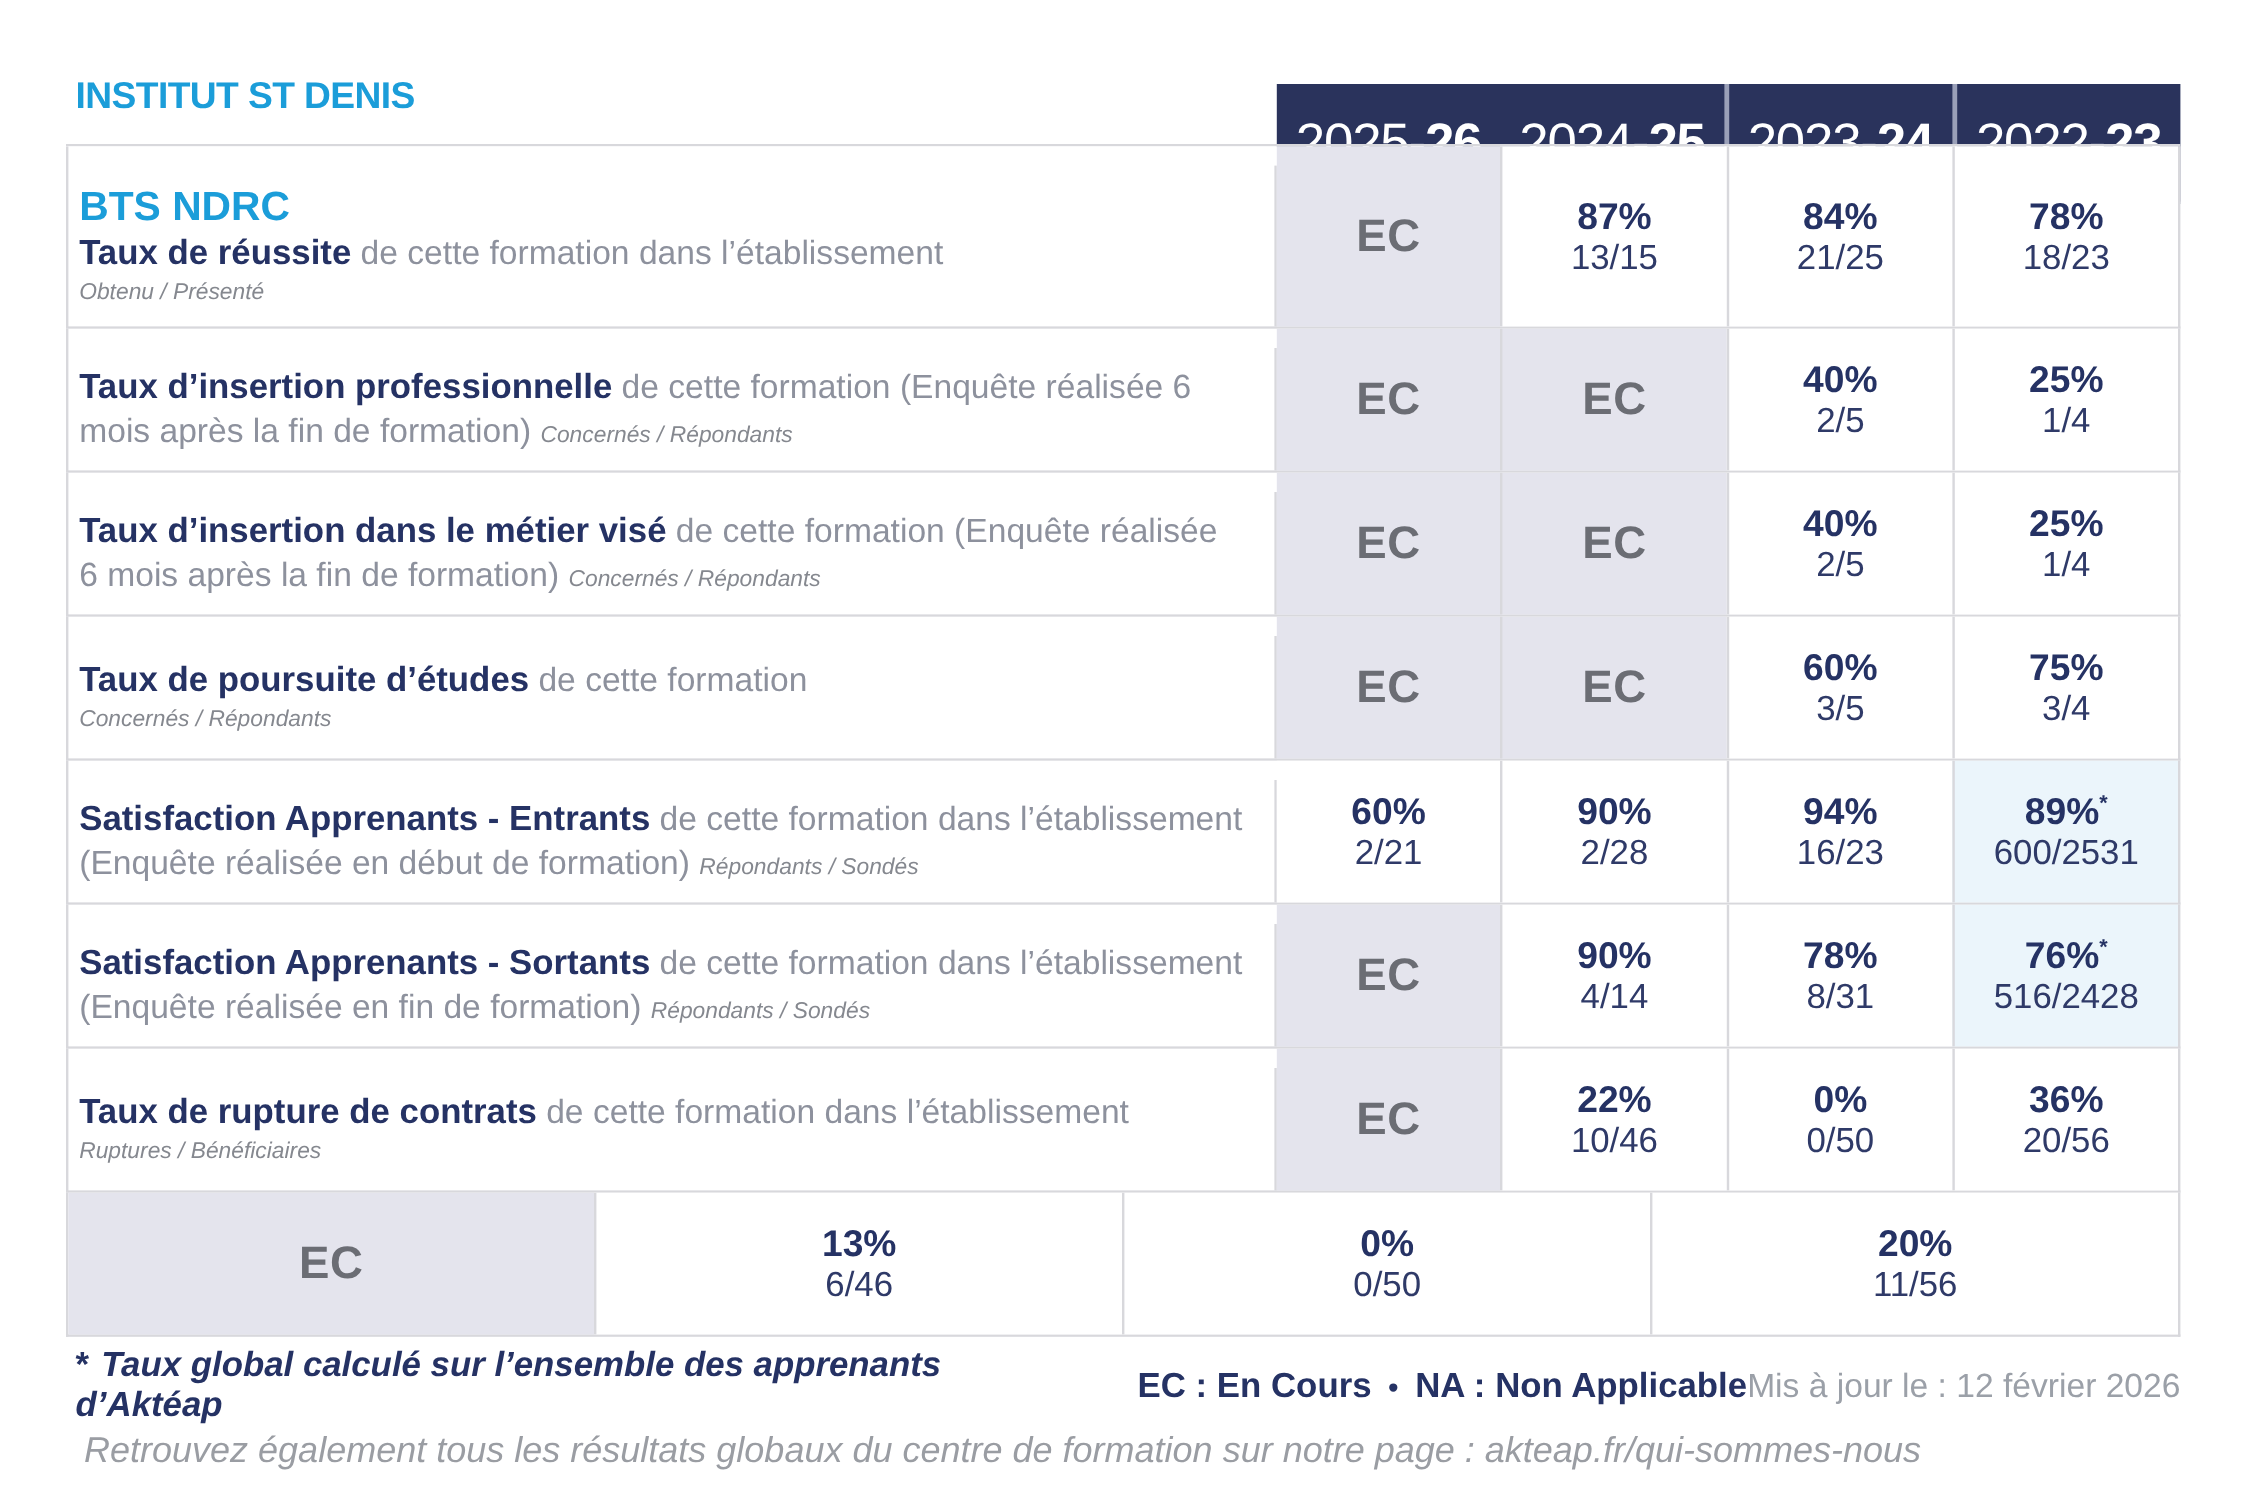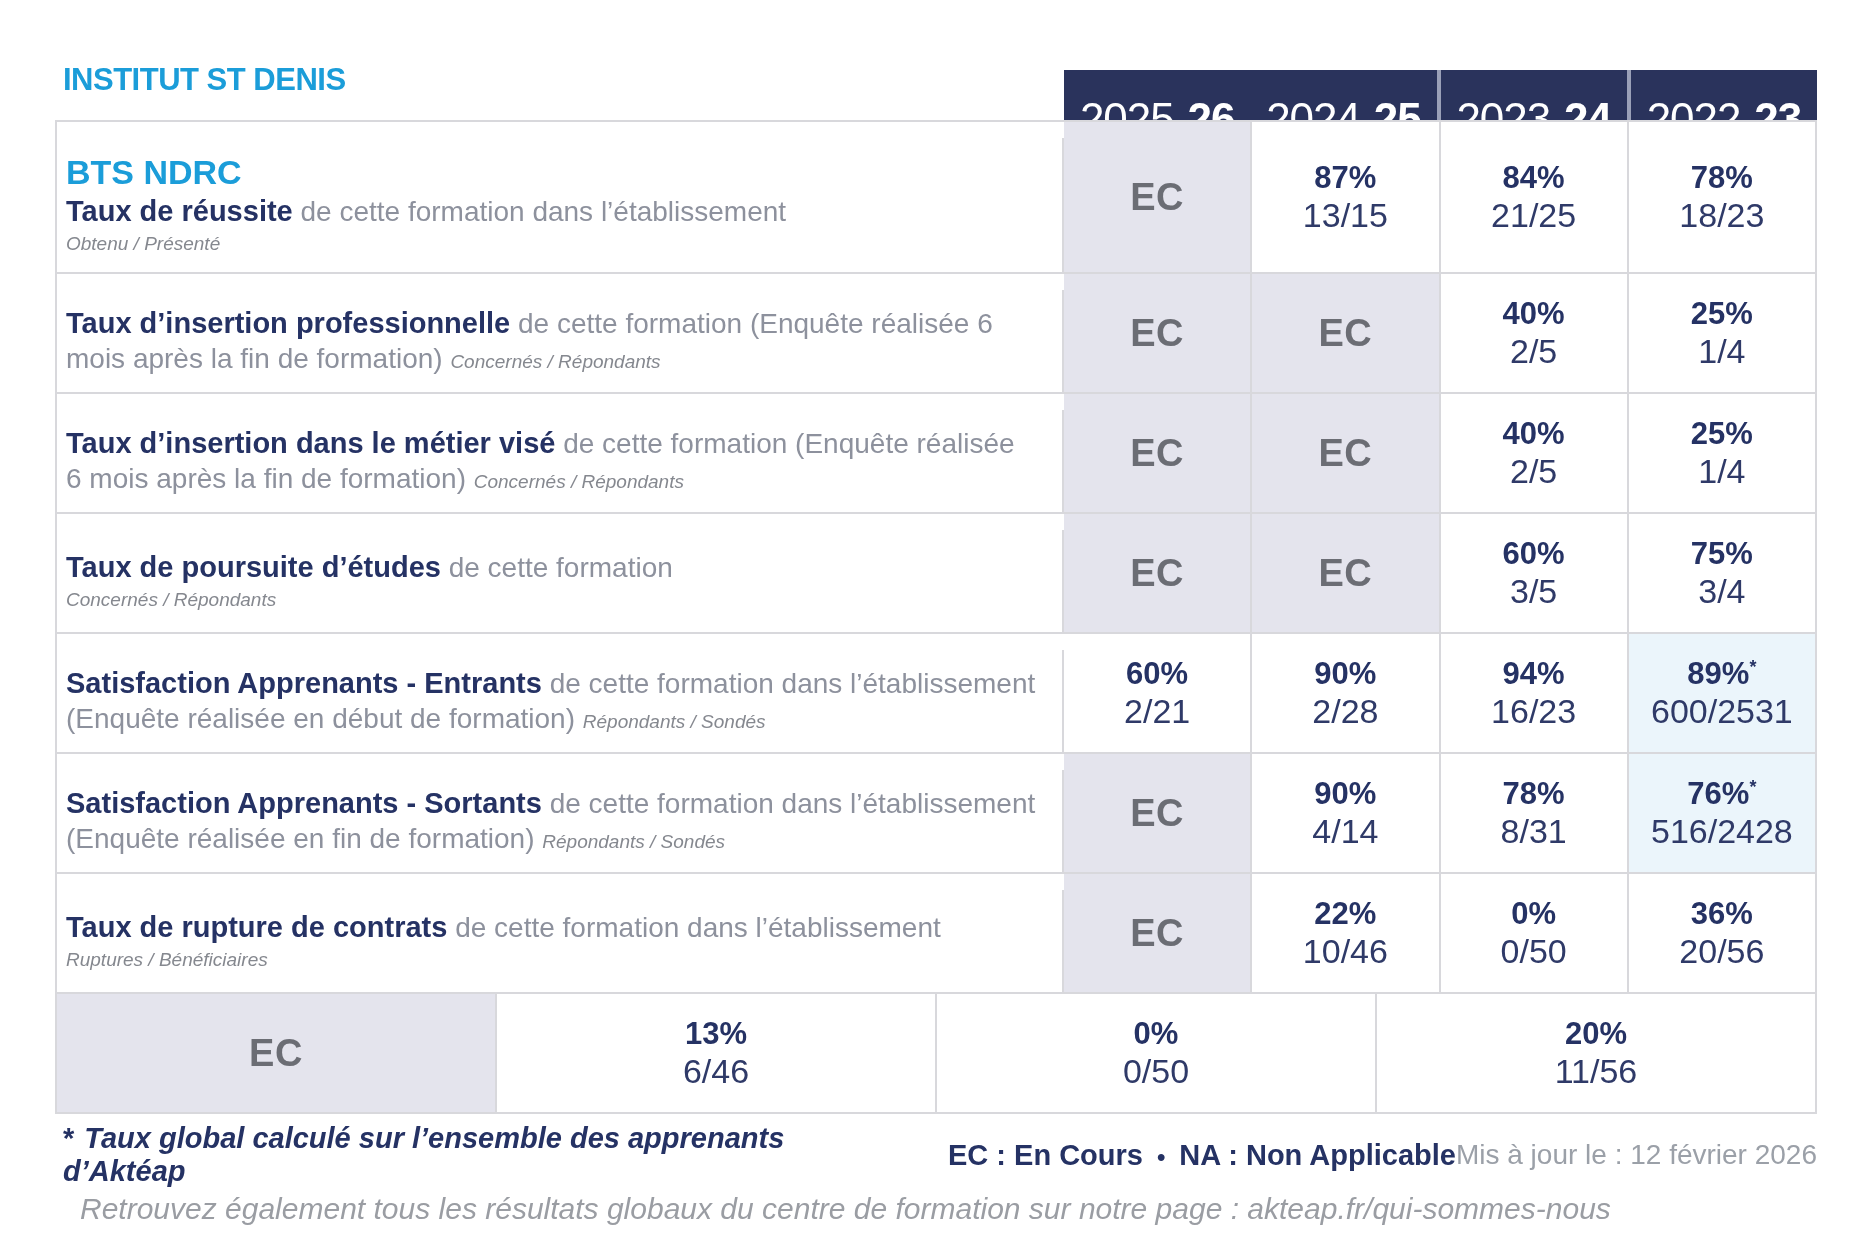--- a/index.html
+++ b/index.html
@@ -61,35 +61,35 @@
   .row-values{flex:1 1 auto;display:flex;min-width:0;}
   .v-cell{
     flex:1 1 0;display:flex;flex-direction:column;align-items:center;justify-content:center;
     gap:5px;background:#ffffff;
   }
   .v-cell + .v-cell{border-left:2px solid var(--border);}
   .v-cell.ec-cell{background:var(--ec-bg);}
   .v-cell.star-cell{background:var(--star-bg);}
   .pct{color:var(--title);font-weight:bold;font-size:31px;line-height:1;}
   .pct sup{font-size:18px;font-weight:bold;}
-  .frac{color:var(--fracc);font-size:34px;line-height:1;}
+  .frac{color:var(--fracc);font-size:29px;line-height:1;}
   .ec{color:var(--ec-text);font-weight:bold;font-size:38px;letter-spacing:0.5px;}
   
   .foot{
     position:absolute;left:63px;top:1122px;width:1754px;
     display:flex;align-items:center;
   }
   .foot-note{color:var(--title);font-size:29px;}
   .foot-star{font-weight:bold;font-style:normal;margin-right:10px;}
   .foot-note-text{font-style:italic;font-weight:bold;}
   .foot-legend{margin-left:110px;color:var(--title);font-weight:bold;font-size:29px;white-space:nowrap;}
   .legend-sep{margin:0 14px;font-size:24px;}
   .foot-date{margin-left:auto;color:var(--date);font-size:28px;white-space:nowrap;}
   .bottom-note{
-    position:absolute;left:80px;top:1192px;width:1754px;
+    position:absolute;left:70px;top:1192px;width:1754px;
     color:var(--bottom);font-size:30px;font-style:italic;
   }
 </style>
 </head>
 <body>
 
 <div class="page">
 
   <div class="institute">INSTITUT ST DENIS</div>
 

